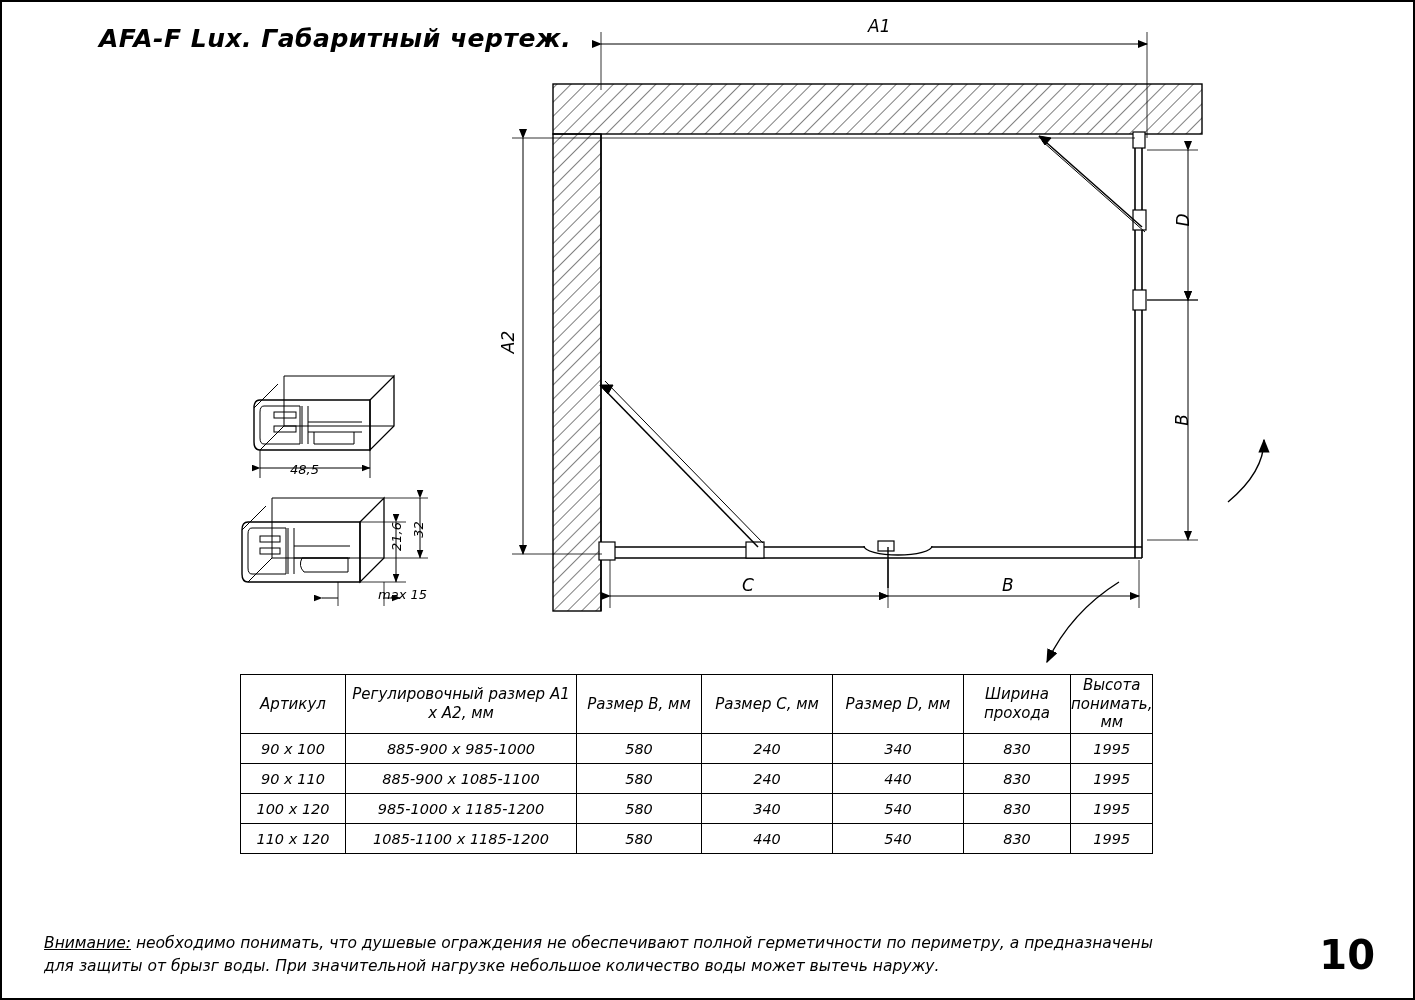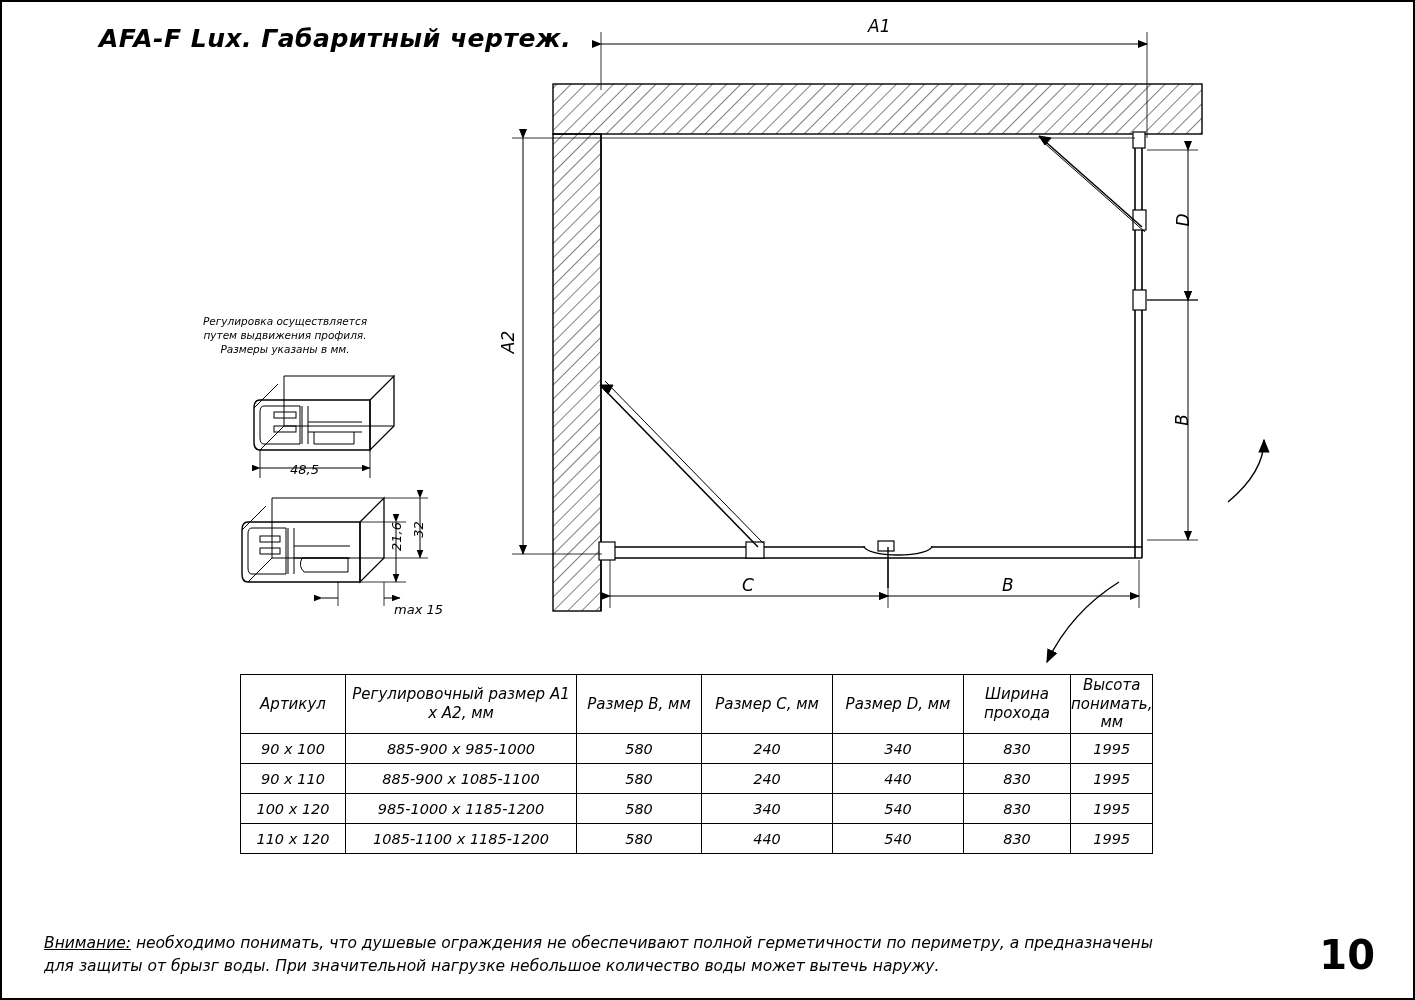--- a/index.html
+++ b/index.html
@@ -26,21 +26,20 @@
   .warn u{text-decoration:underline;}
   .pageno{position:absolute;right:38px;bottom:20px;font-size:40px;font-weight:bold;}
 </style>
 </head>
 <body>
 
 <div id="page">
 
   <div class="title">AFA-F Lux. Габаритный чертеж.</div>
 
-  <div class="note-adj">Регулировка осуществляется путем выдвижения профиля. Размеры указаны в мм.</div>
 
   <svg width="1415" height="1000" viewBox="0 0 1415 1000">
     <defs>
       <pattern id="hatch" width="10" height="10" patternTransform="rotate(45)" patternUnits="userSpaceOnUse">
         <line x1="0" y1="0" x2="0" y2="10" stroke="#000" stroke-width="1"></line>
       </pattern>
       <marker id="ar" markerWidth="10" markerHeight="8" refX="9" refY="4" orient="auto">
         <path d="M0,0 L10,4 L0,8 z" fill="#000"></path>
       </marker>
       <marker id="arS" markerWidth="9" markerHeight="7" refX="8.5" refY="3.5" orient="auto">
@@ -172,21 +171,21 @@
   <div class="dimlabel" style="left:866px;top:14px;">A1</div>
   <div class="dimlabel" style="left:495px;top:330px;transform:rotate(-90deg);transform-origin:center;">A2</div>
   <div class="dimlabel" style="left:1174px;top:208px;transform:rotate(-90deg);">D</div>
   <div class="dimlabel" style="left:1174px;top:408px;transform:rotate(-90deg);">B</div>
   <div class="dimlabel" style="left:740px;top:573px;">C</div>
   <div class="dimlabel" style="left:1000px;top:573px;">B</div>
 
   <div class="smalldim" style="left:288px;top:460px;">48,5</div>
   <div class="smalldim" style="left:380px;top:527px;transform:rotate(-90deg);">21,6</div>
   <div class="smalldim" style="left:408px;top:520px;transform:rotate(-90deg);">32</div>
-  <div class="smalldim" style="left:392px;top:585px;margin-top:15px;">max 15</div>
+  <div class="smalldim" style="left:376px;top:585px;">max 15</div>
 
   <table class="tbl">
     <thead>
       <tr>
         <th class="c0">Артикул</th>
         <th class="c1">Регулировочный размер A1 x A2, мм</th>
         <th class="c2">Размер B, мм</th>
         <th class="c3">Размер C, мм</th>
         <th class="c4">Размер D, мм</th>
         <th class="c5">Ширина прохода</th>

